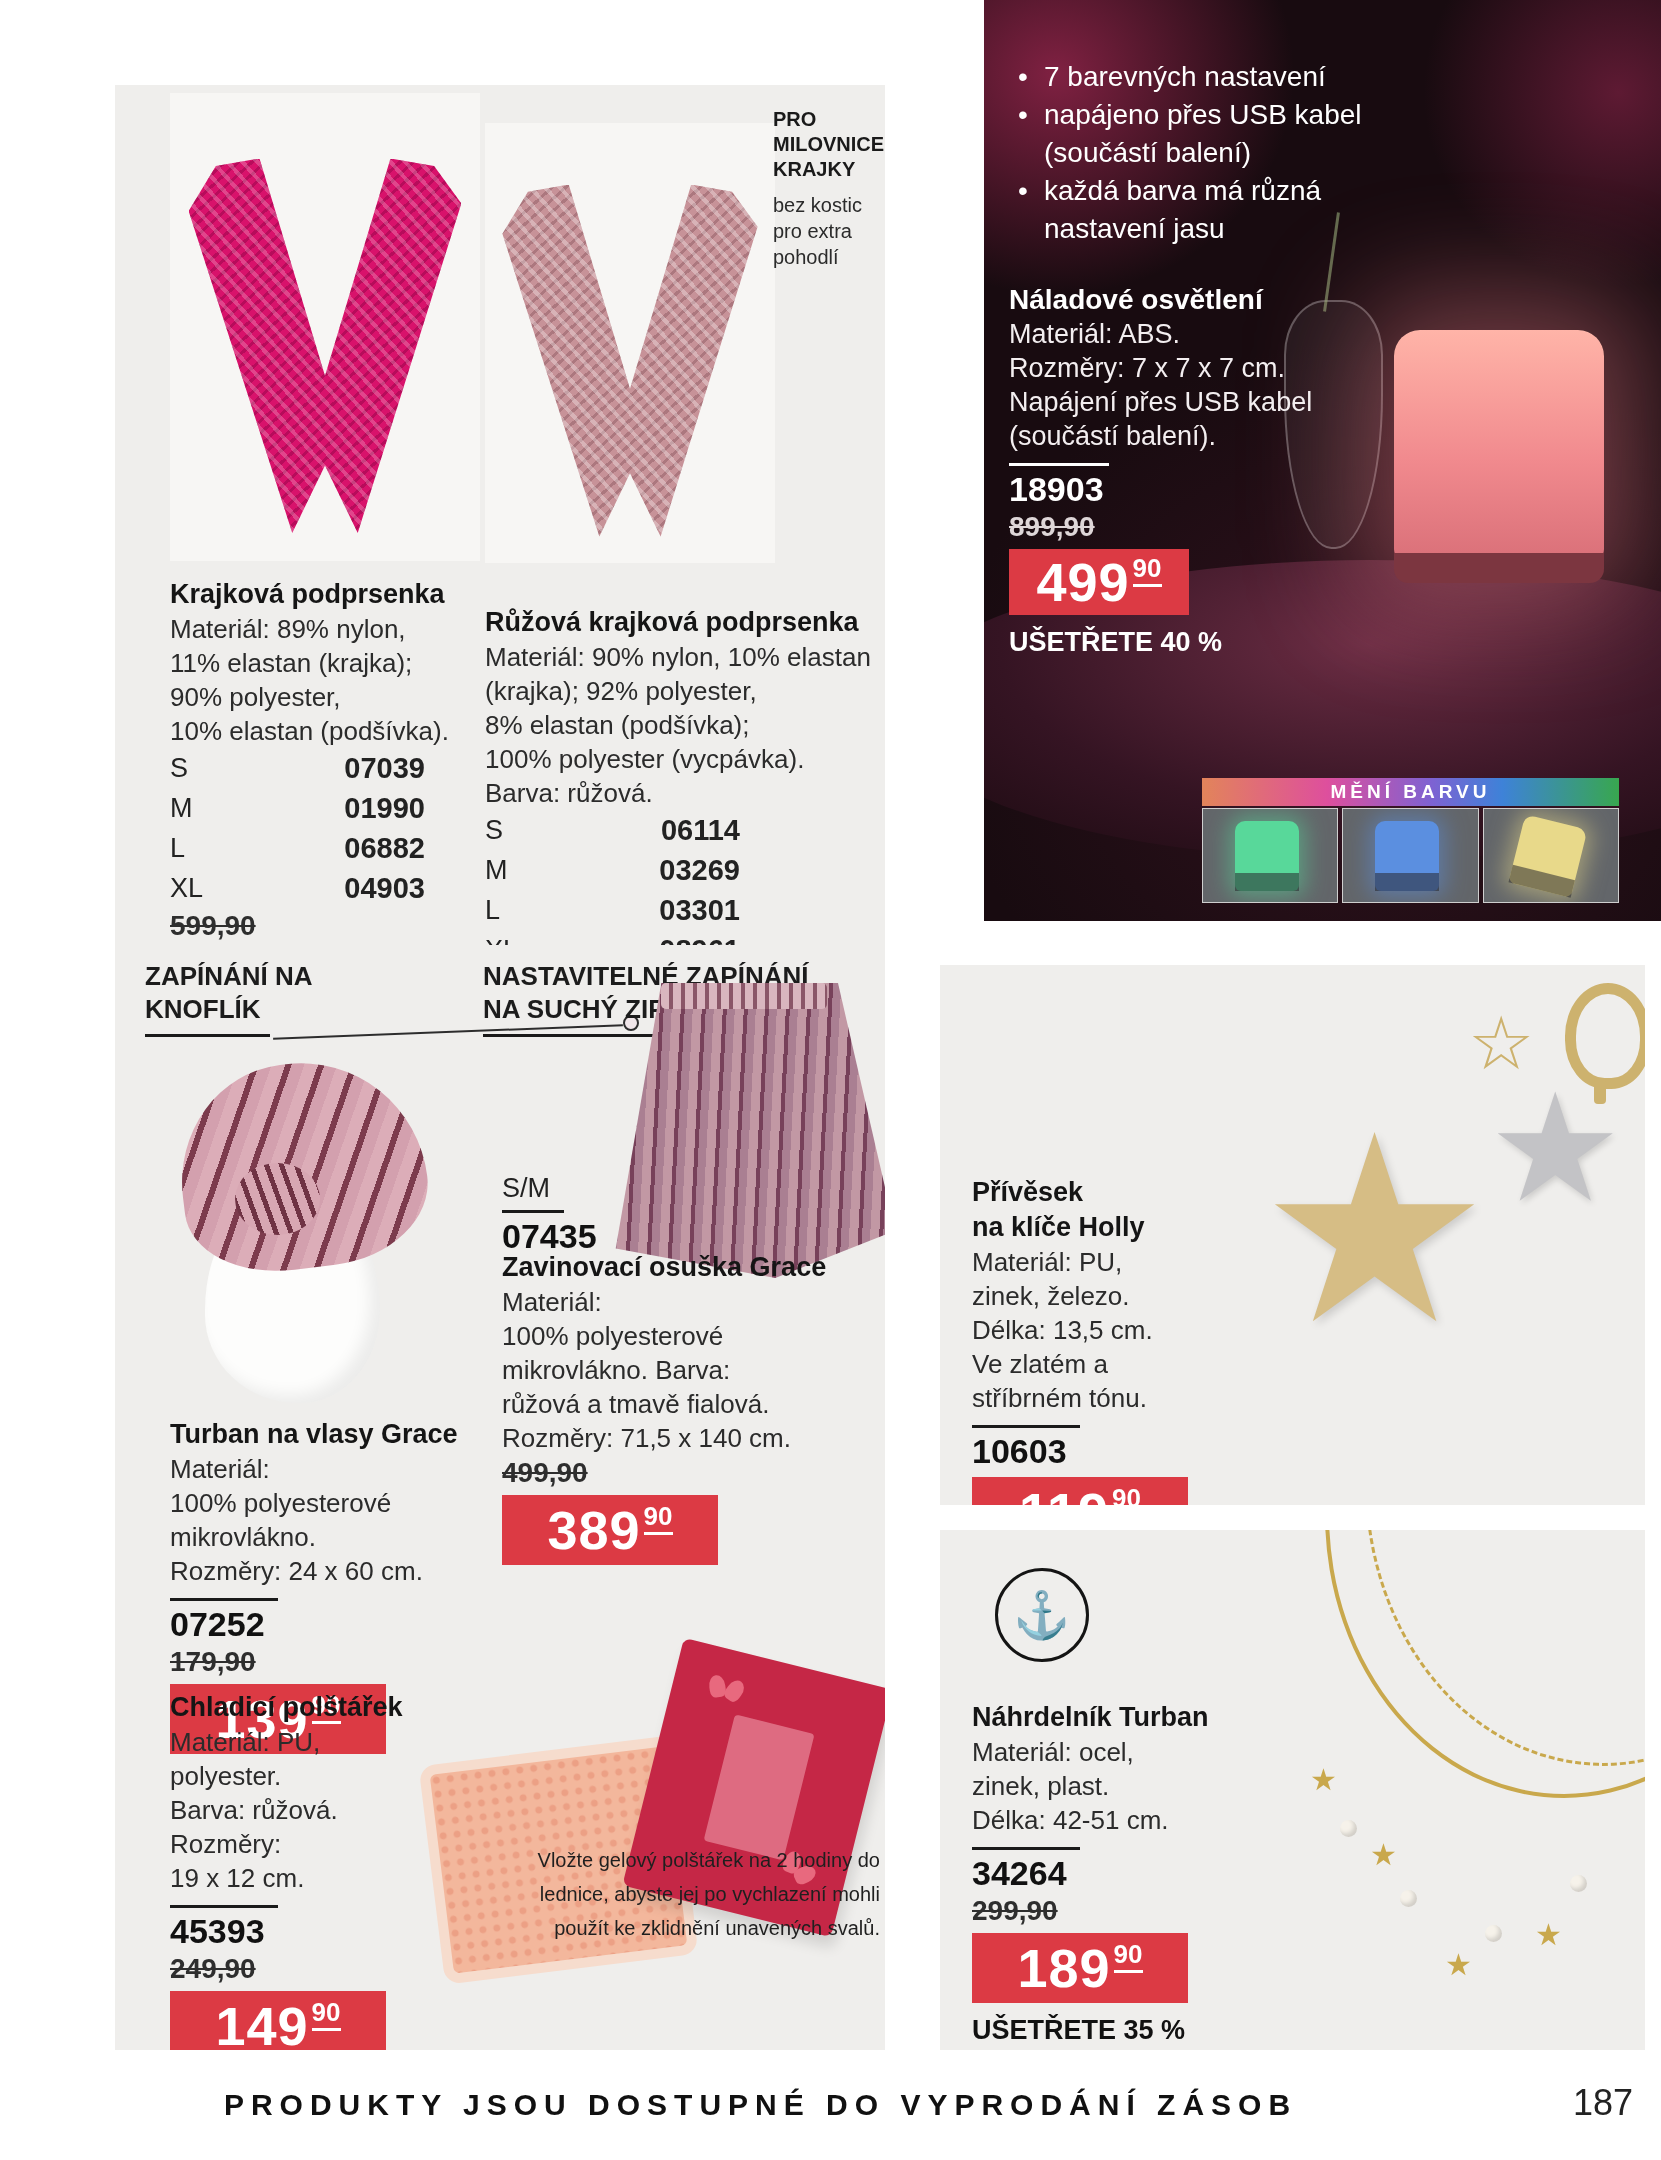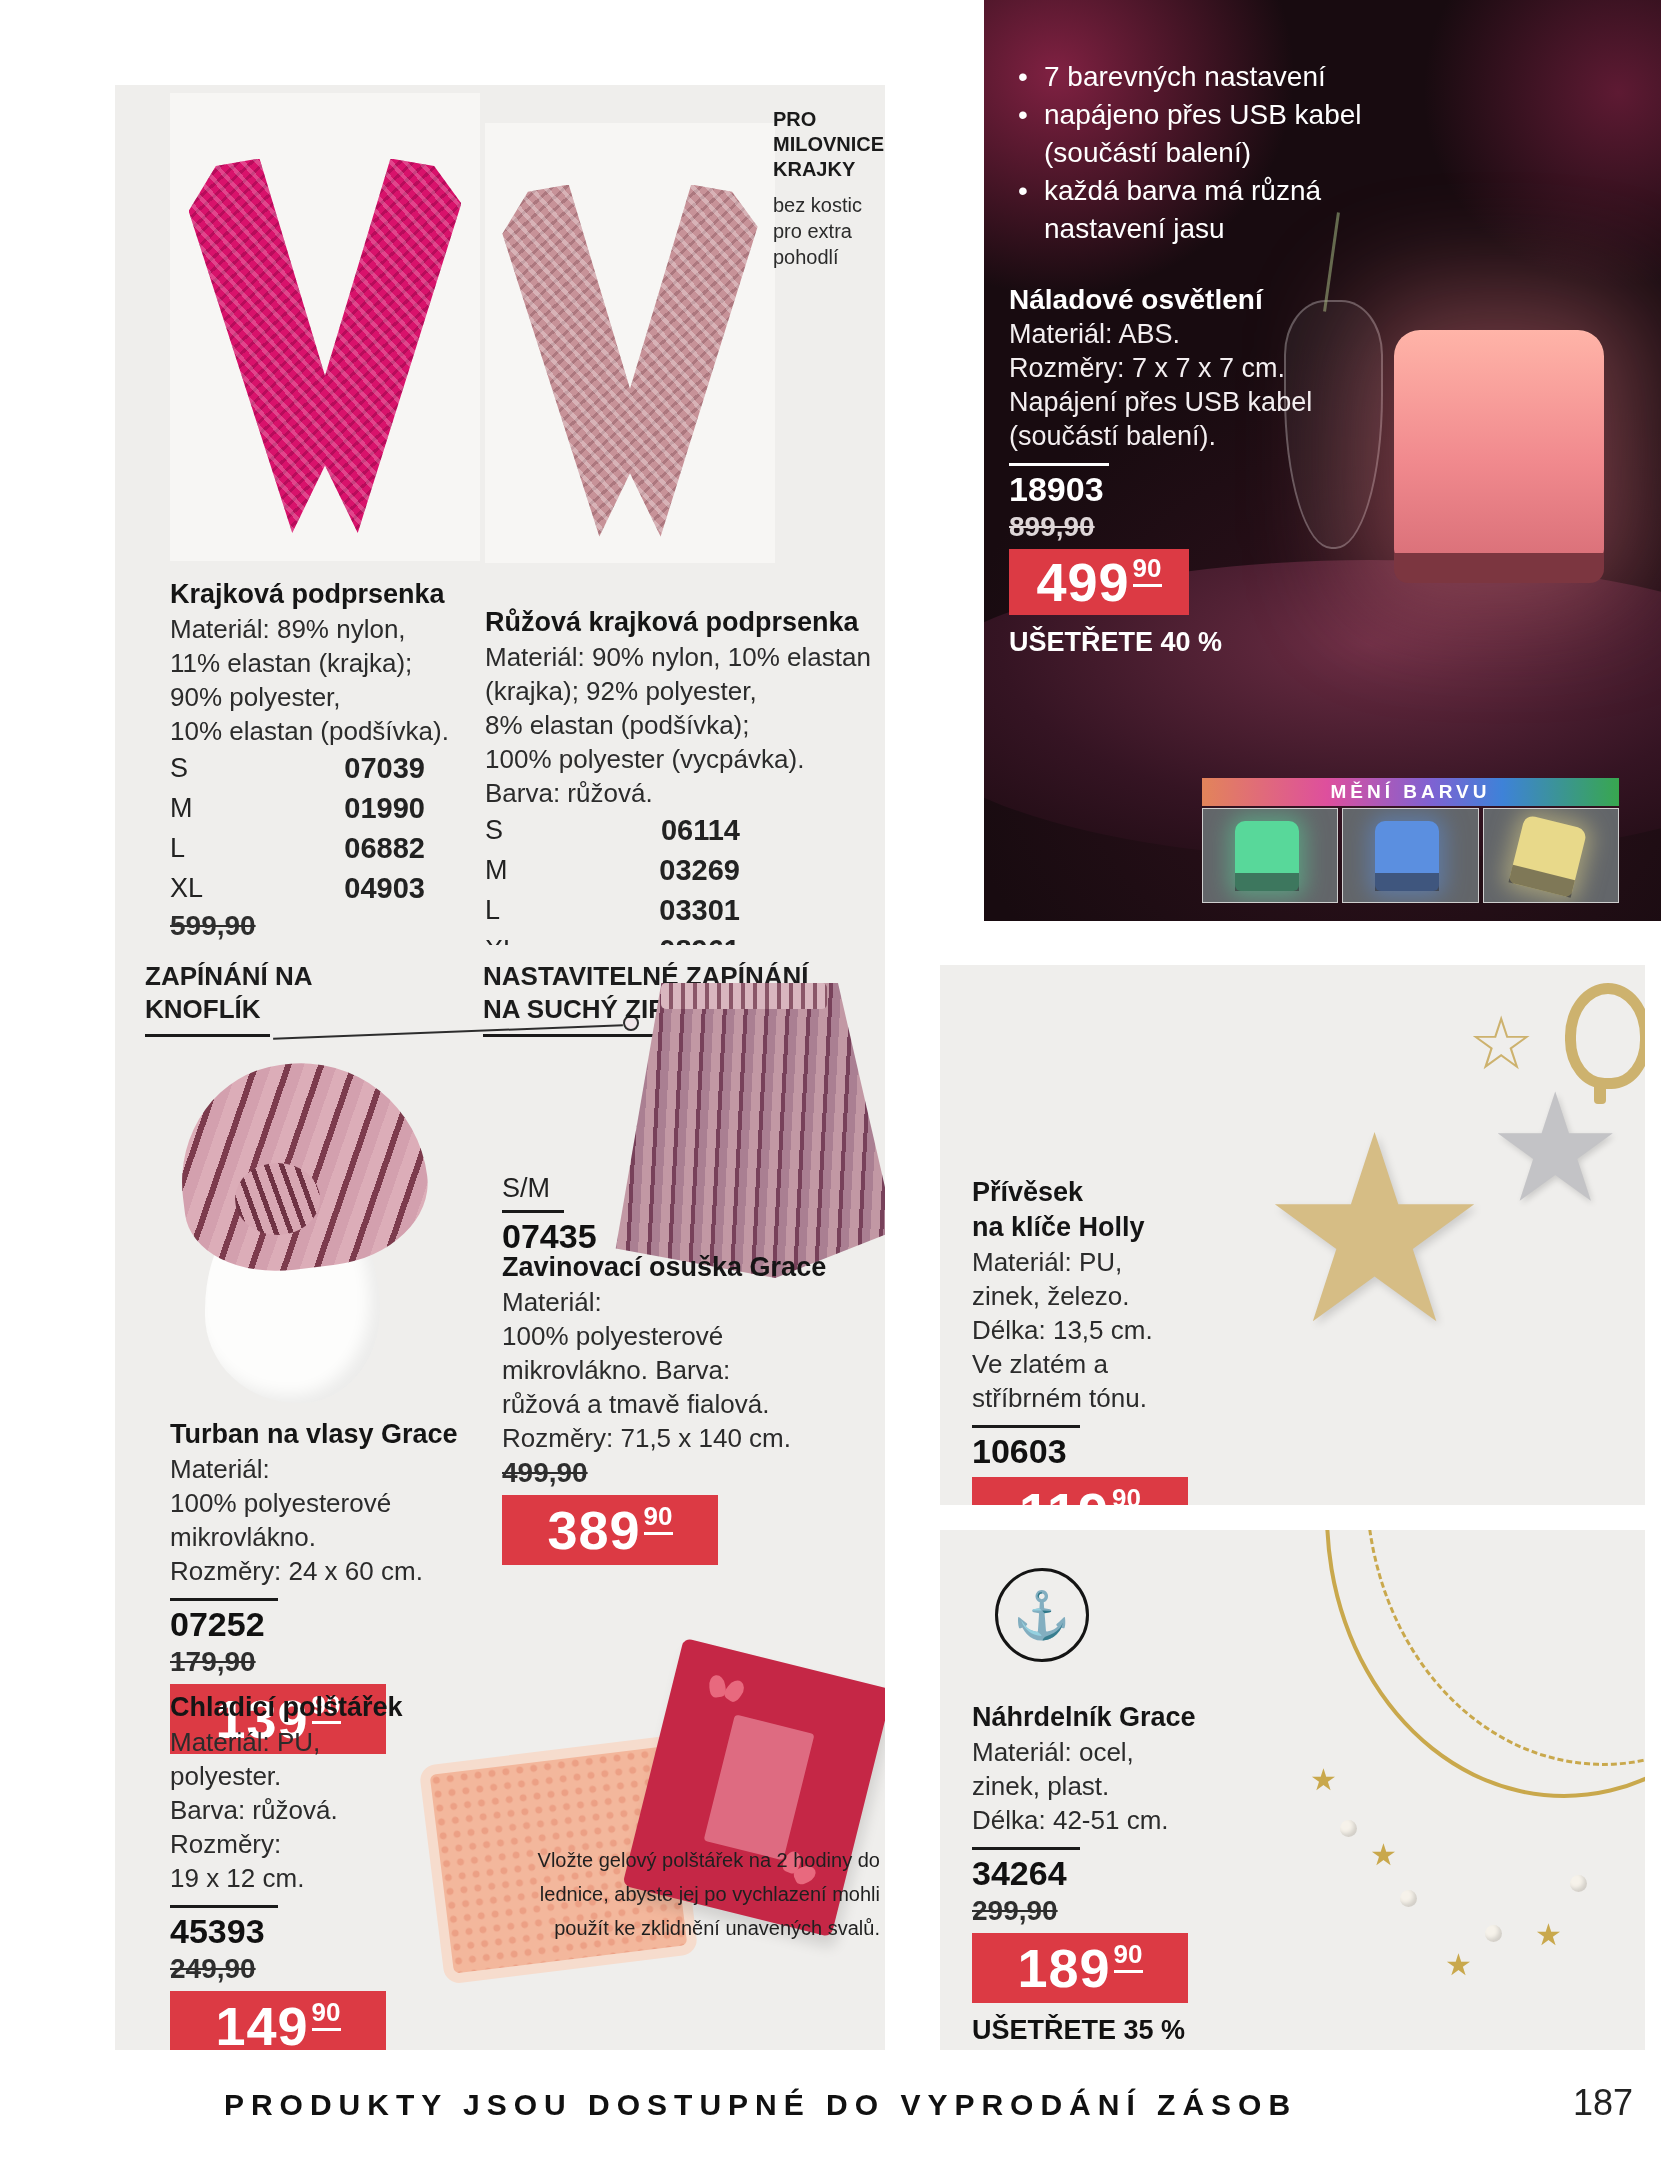--- a/index.html
+++ b/index.html
@@ -404,21 +404,21 @@
       <div class="pearl" style="left:130px;top:360px;"></div>
       <div class="pearl" style="left:215px;top:395px;"></div>
       <div class="pearl" style="left:300px;top:345px;"></div>
       <div class="neck-star" style="left:40px;top:235px;">★</div>
       <div class="neck-star" style="left:100px;top:310px;">★</div>
       <div class="neck-star" style="left:175px;top:420px;">★</div>
       <div class="neck-star" style="left:265px;top:390px;">★</div>
     </div>
 
     <div class="neck-text">
-      <div class="ttl">Náhrdelník Grace</div>
+      <div class="ttl">Náhrdelník Turban</div>
       <div class="tl">Materiál: ocel,</div>
       <div class="tl">zinek, plast.</div>
       <div class="tl">Délka: 42-51 cm.</div>
       <div class="divider"></div>
       <div class="code">34264</div>
       <div class="old-price">299,90</div>
       <div class="price-box">
         <span class="pm">189</span>
         <span class="ps">90</span>
       </div>

